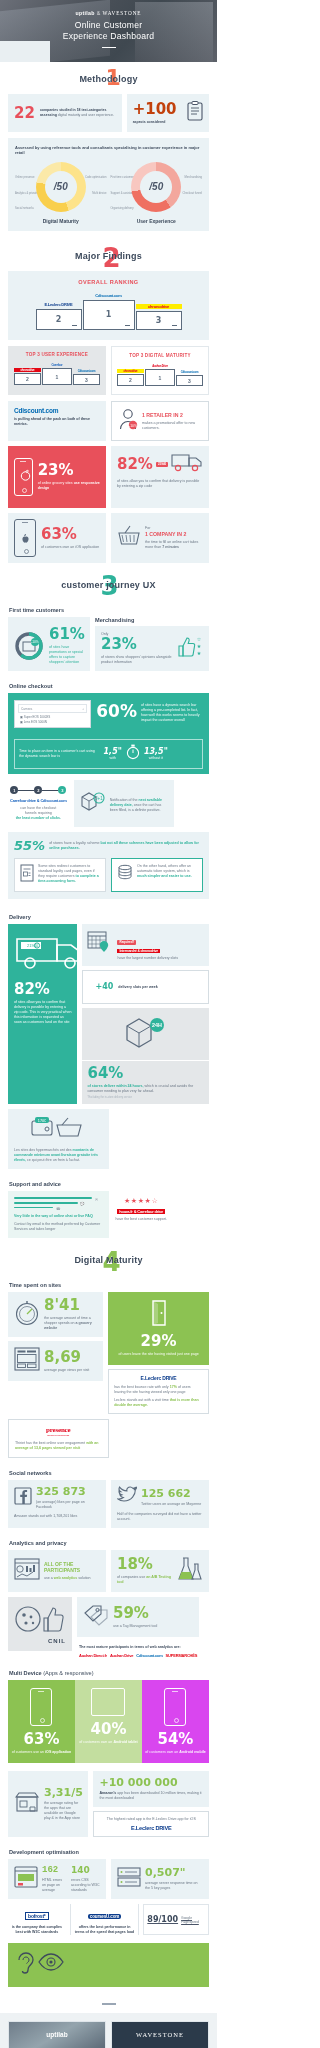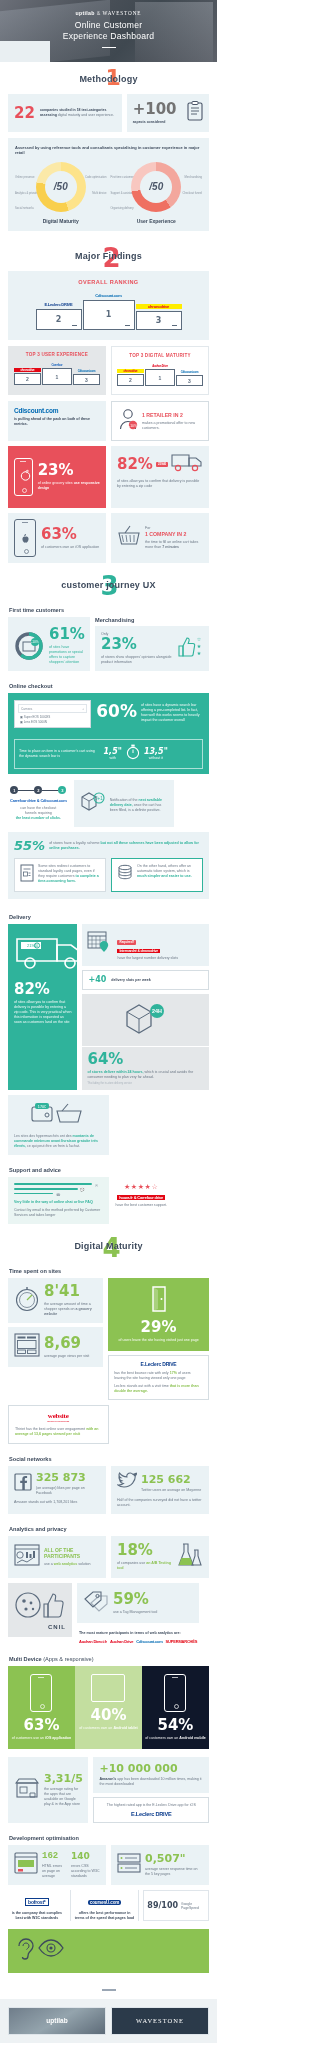--- a/index.html
+++ b/index.html
@@ -51,30 +51,30 @@
 
   
   .row{ display:flex; gap:5px; padding:0 8px 5px; }
   .card{ background:#eaf2f5; padding:6px; position:relative; overflow:hidden; }
   .card.w50{ width:50%; }
   .card.grey{ background:#e4e7e9; }
   .card.white{ background:#fff; border:1px solid #d5dde2; }
   .card.red{ background:#e8505b; color:#fff; }
   .card.teal{ background:#2fb39b; color:#fff; }
   .card.green{ background:#8cc252; color:#fff; }
-  .card.greenlt{ background:#0f172a; color:#fff; }
+  .card.greenlt{ background:#d946ef; color:#fff; }
   .card.greenlt2{ background:#c3de9f; color:#fff; }
   .card.lightgreen{ background:#eaf2e4; }
 
   .stat{ font-size:15px; font-weight:bold; line-height:1; font-family:"DejaVu Sans", sans-serif;}
   .stat.red{ color:#e8505b; }
   .stat.teal{ color:#2fb39b; }
   .stat.green{ color:#8cc252; }
   .stat.white{ color:#fff; }
-  .stat.orange{ color:#737373; }
+  .stat.orange{ color:#c2410c; }
   .cap{ font-size:3.6px; line-height:5px; color:#6b7785; margin-top:3px; }
   .cap.white{ color:#fff; opacity:.95; }
   .cap b{ font-weight:bold; }
 
   
   .meth-row{ display:flex; gap:5px; padding:0 8px 6px; }
   .meth-card{ background:#eaf2f5; padding:7px 6px; display:flex; align-items:center; gap:5px;}
   .meth-card.a{ width:58%; }
   .meth-card.b{ width:42%; justify-content:space-between;}
   .meth-desc{ font-size:3.5px; line-height:4.6px; color:#6b7785;}
@@ -603,21 +603,21 @@
           </span>
           <div>
             <span class="pill">Required?</span>
             <div style="font-size:3.4px;font-weight:bold;margin-top:2px;">
               <span class="bm bm-intermarche">Intermarché &amp; chronodrive</span>
             </div>
             <div class="cap">have the largest number delivery slots</div>
           </div>
         </div>
       </div>
-      <div class="card white" style="margin-top:4px;padding:5px;display:flex;gap:5px;align-items:center;">
+      <div class="card white" style="margin-top:4px;padding:12px;display:flex;gap:5px;align-items:center;">
         <div class="stat teal" style="font-size:8px;">+40</div>
         <div class="cap" style="margin:0;font-weight:bold;color:#3d4a5c;">delivery slots per week</div>
       </div>
       <div class="card grey" style="margin-top:4px;padding:7px 5px;text-align:center;">
         <span class="ico">
           <svg width="46" height="34" viewBox="0 0 46 34">
               <path d="M4 11l12-7 12 7v14l-12 7-12-7z" fill="none" stroke="#5b6b7d" stroke-width="1.3"></path>
               <path d="M4 11l12 7 12-7M16 18v14" fill="none" stroke="#5b6b7d" stroke-width="1"></path>
               <circle cx="34" cy="10" r="7" fill="#2fb39b"></circle>
               <text x="34" y="12" font-size="5.4" fill="#fff" text-anchor="middle" font-family="sans-serif" font-weight="bold">24H</text>
@@ -749,21 +749,21 @@
         <div class="cap" style="text-align:left;">
           <span>Leclerc stands out with a visit time</span>
           <b style="color:#8cc252;">that is more than double the average.</b>
         </div>
       </div>
     </div>
   </div>
 
   <div class="row">
     <div class="card w50 white" style="text-align:center;">
-      <div class="bm bm-thiriet" style="font-size:7px;">website</div>
+      <div class="bm bm-thiriet" style="font-size:7px;">presence</div>
       <div style="font-size:2.4px;color:#e2001a;">Surgelés gourmands</div>
       <div class="cap" style="text-align:left;margin-top:4px;">
         <span>Thiriet has the best online user engagement</span>
         <b style="color:#8cc252;">with an average of 13,6 pages viewed per visit</b>
       </div>
     </div>
     <div class="w50"></div>
   </div>
 
   <div class="subhead">Social networks</div>
@@ -989,21 +989,21 @@
 
   <div style="display:flex;gap:4px;padding:0 8px 8px;">
     <div style="width:30%;text-align:center;">
       <div class="bm bm-bofrost" style="font-size:5px;display:inline-block;">bofrost*</div>
       <div class="cap" style="text-align:center;font-weight:bold;color:#3d4a5c;">is the company that complies best with W3C standards</div>
     </div>
     <div style="width:36%;text-align:center;border-left:1px solid #dfe5ea;border-right:1px solid #dfe5ea;padding:0 4px;">
       <div class="bm bm-coursesu" style="font-size:4.6px;display:inline-block;">coursesU.com</div>
       <div class="cap" style="text-align:center;font-weight:bold;color:#3d4a5c;">offers the best performance in terms of the speed that pages load</div>
     </div>
-    <div style="width:34%;border:1px solid #dfe5ea;padding:5px 3px;display:flex;align-items:center;gap:3px;justify-content:center;">
+    <div style="width:34%;border:1px solid #dfe5ea;padding:5px 3px;display:flex;align-items:center;gap:3px;justify-content:center;text-decoration:underline;">
       <div class="stat" style="font-size:8px;color:#3d4a5c;">89/100</div>
       <div style="font-size:3.4px;color:#6b7785;">Google PageSpeed</div>
     </div>
   </div>
 
   <div style="padding:0 8px 8px;">
     <div class="card green" style="display:flex;gap:6px;align-items:center;padding:8px 6px;">
       <div style="display:flex;gap:4px;">
         <span class="ico">
           <svg width="20" height="24" viewBox="0 0 20 24">

